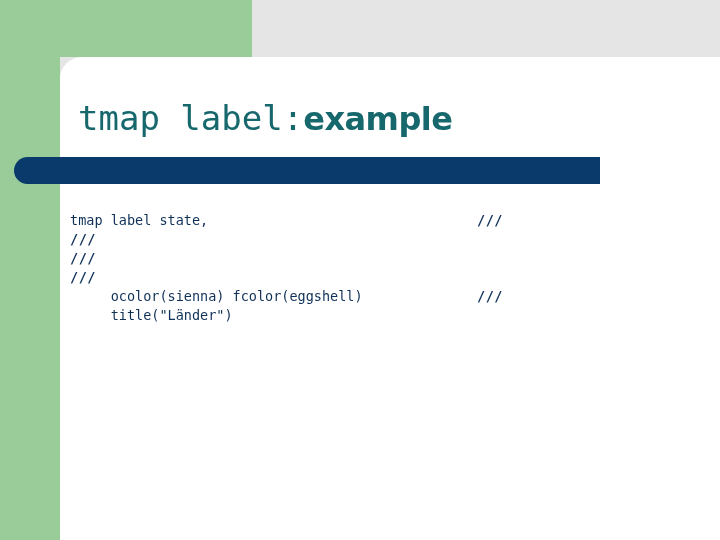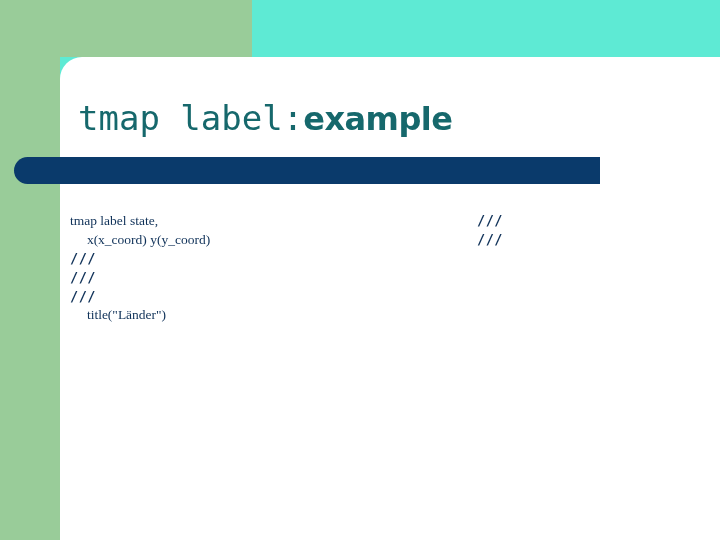--- a/index.html
+++ b/index.html
@@ -7,21 +7,21 @@
     margin: 0;
     padding: 0;
     background: #ffffff;
   }
 
   .slide {
     position: relative;
     width: 720px;
     height: 540px;
     overflow: hidden;
-    background: #5eead4;
+    background: #e5e5e5;
     font-family: "Liberation Sans", sans-serif;
   }
 
   
 
   
   .green-band {
     position: absolute;
     left: 0;
     top: 0;
@@ -105,21 +105,20 @@
     font-size: 13.5px;
     color: #0F3158;
     white-space: pre;
   }
 
   .code-text {
     display: block;
     width: 407px;
     flex: 0 0 407px;
     white-space: pre;
-    font-family: Liberation Serif, serif;
   }
 
   .code-cont {
     display: block;
     white-space: pre;
     font-weight: bold;
     letter-spacing: 0.5px;
   }
 </style>
 </head>
@@ -137,33 +136,33 @@
   </div>
 
   <div class="code-block">
 
     <div class="code-line">
       <span class="code-text">tmap label state,</span>
       <span class="code-cont">///</span>
     </div>
 
     <div class="code-line">
-      <span class="code-text">     x(x_coord) y(y_coord)</span>
       <span class="code-cont">///</span>
     </div>
 
     <div class="code-line">
       <span class="code-cont">///</span>
     </div>
 
     <div class="code-line">
       <span class="code-cont">///</span>
     </div>
 
     <div class="code-line">
+      <span class="code-text">     ocolor(sienna) fcolor(eggshell)</span>
       <span class="code-cont">///</span>
     </div>
 
     <div class="code-line">
       <span class="code-text">     title("Länder")</span>
       <span class="code-cont"></span>
     </div>
 
   </div>
 

